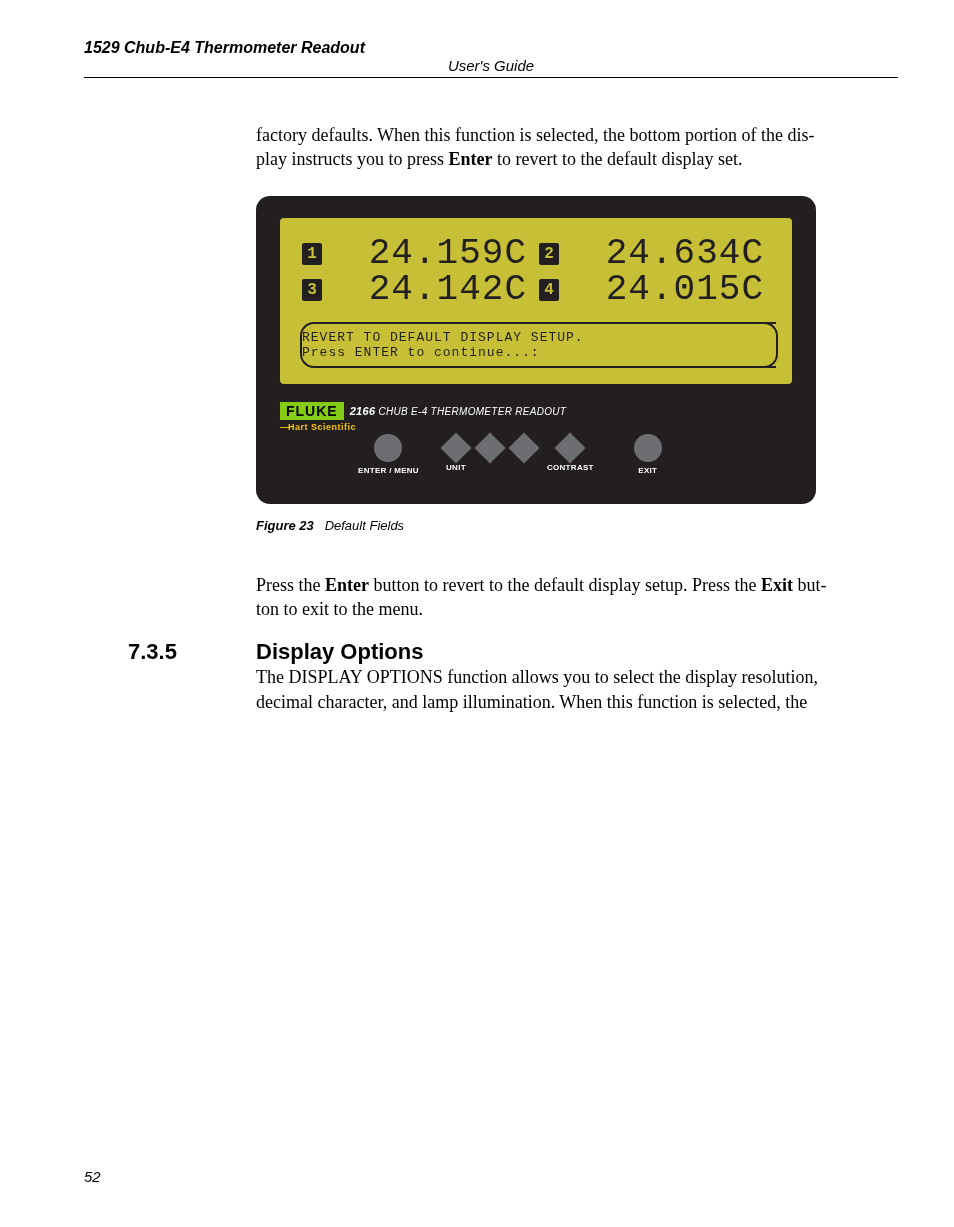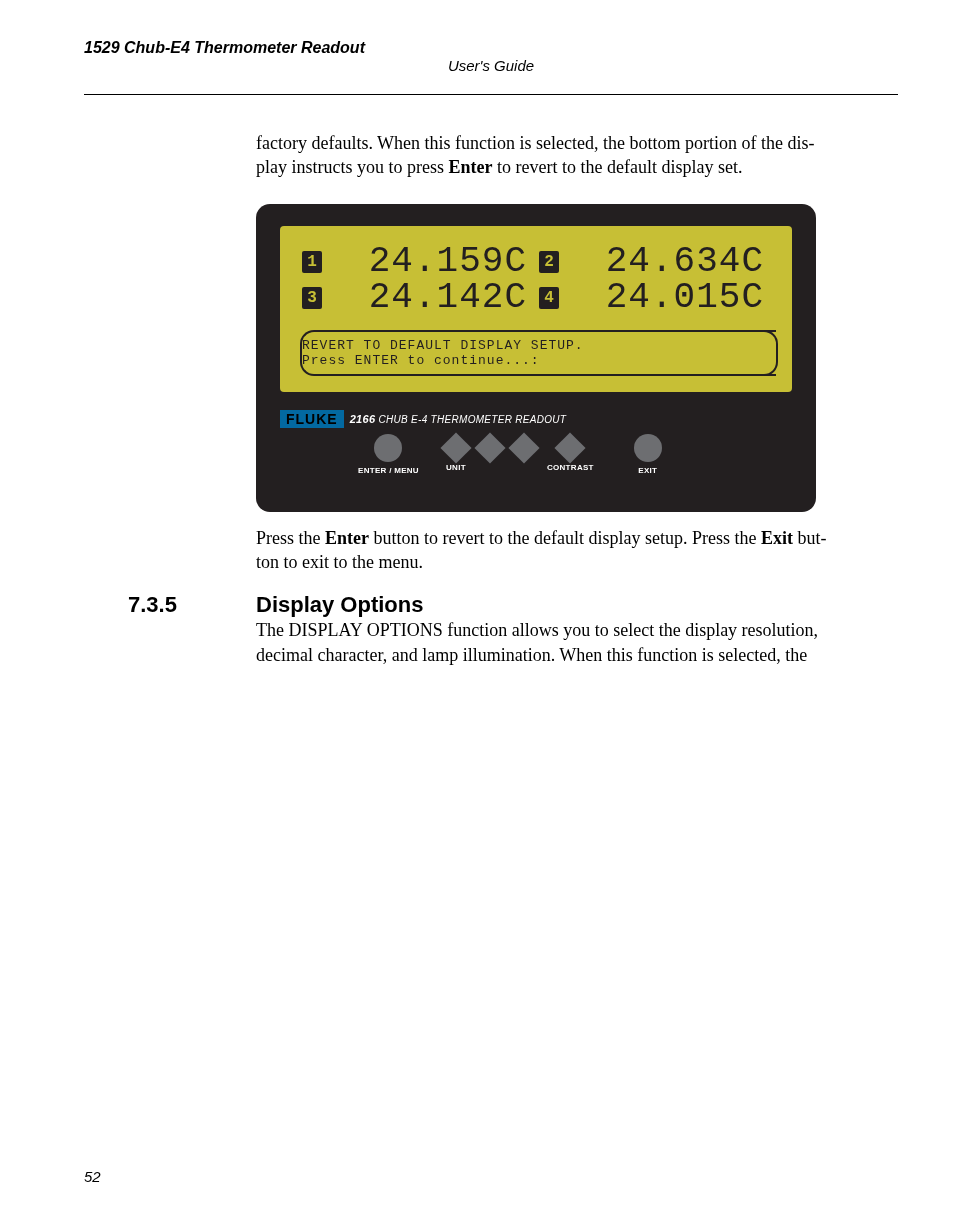--- a/index.html
+++ b/index.html
@@ -10,22 +10,22 @@
     width: 954px;
     height: 1227px;
     position: relative;
     color: #000;
   }
   .page {
     padding: 38px 56px 0 84px;
   }
   .header {
     border-bottom: 1.5px solid #000;
-    padding-bottom: 19px;
-    margin-bottom: 36px;
+    padding-bottom: 2px;
+    margin-bottom: 45px;
   }
   .header-title {
     font-family: Arial, Helvetica, sans-serif;
     font-weight: bold;
     font-style: italic;
     font-size: 16px;
     line-height: 1.2;
   }
   .header-sub {
     font-family: Arial, Helvetica, sans-serif;
@@ -119,21 +119,21 @@
     margin-top: 18px;
     position: relative;
     height: 88px;
   }
   .brand-row {
     display: flex;
     align-items: center;
     gap: 6px;
   }
   .fluke-badge {
-    background: #0369a1;
+    background: #84cc16;
     color: #000;
     font-family: Arial, Helvetica, sans-serif;
     font-weight: 900;
     font-size: 14px;
     letter-spacing: 1px;
     padding: 1px 6px;
     display: inline-block;
   }
   .model-line {
     color: #fff;
@@ -148,21 +148,21 @@
     font-family: Arial, Helvetica, sans-serif;
     font-weight: bold;
     font-size: 9px;
     margin-top: 2px;
     letter-spacing: 0.5px;
   }
   .hart .dash { letter-spacing: -1px; }
   .buttons {
     position: absolute;
     left: 78px;
-    top: 24px;
+    top: 32px;
     display: flex;
     align-items: center;
   }
   .btn {
     display: flex;
     flex-direction: column;
     align-items: center;
     gap: 4px;
   }
   .btn .shape {
@@ -253,20 +253,21 @@
           <div>REVERT TO DEFAULT DISPLAY SETUP.</div>
           <div>Press ENTER to continue...:</div>
         </div>
       </div>
 
       <div class="panel">
         <div class="brand-row">
           <span class="fluke-badge">FLUKE</span>
           <span class="model-line"><span class="mb">2166</span><span> CHUB E-4 THERMOMETER READOUT</span></span>
         </div>
+        <div class="hart"><span class="dash">—</span><span>Hart Scientific</span></div>
 
         <div class="buttons">
           <div class="btn">
             <div class="shape circle"></div>
             <div class="lbl">ENTER / MENU</div>
           </div>
           <div class="gap-s"></div>
           <div class="btn">
             <div class="shape diamond"></div>
             <div class="lbl">UNIT</div>
@@ -291,20 +292,23 @@
           <div class="gap-m"></div>
           <div class="btn">
             <div class="shape circle"></div>
             <div class="lbl">EXIT</div>
           </div>
         </div>
       </div>
     </div>
   </div>
 
+  <div class="figure-caption">
+    <span class="fb">Figure 23</span>&nbsp;&nbsp;&nbsp;<span class="fi">Default Fields</span>
+  </div>
 
   <div class="body-para">
     <span>Press the </span><span class="bold">Enter</span><span> button to revert to the default display setup. Press the </span><span class="bold">Exit</span><span> but-</span><br>
     <span>ton to exit to the menu.</span>
   </div>
 
   <div class="section-row">
     <div class="section-num">7.3.5</div>
     <div class="section-title">Display Options</div>
   </div>

